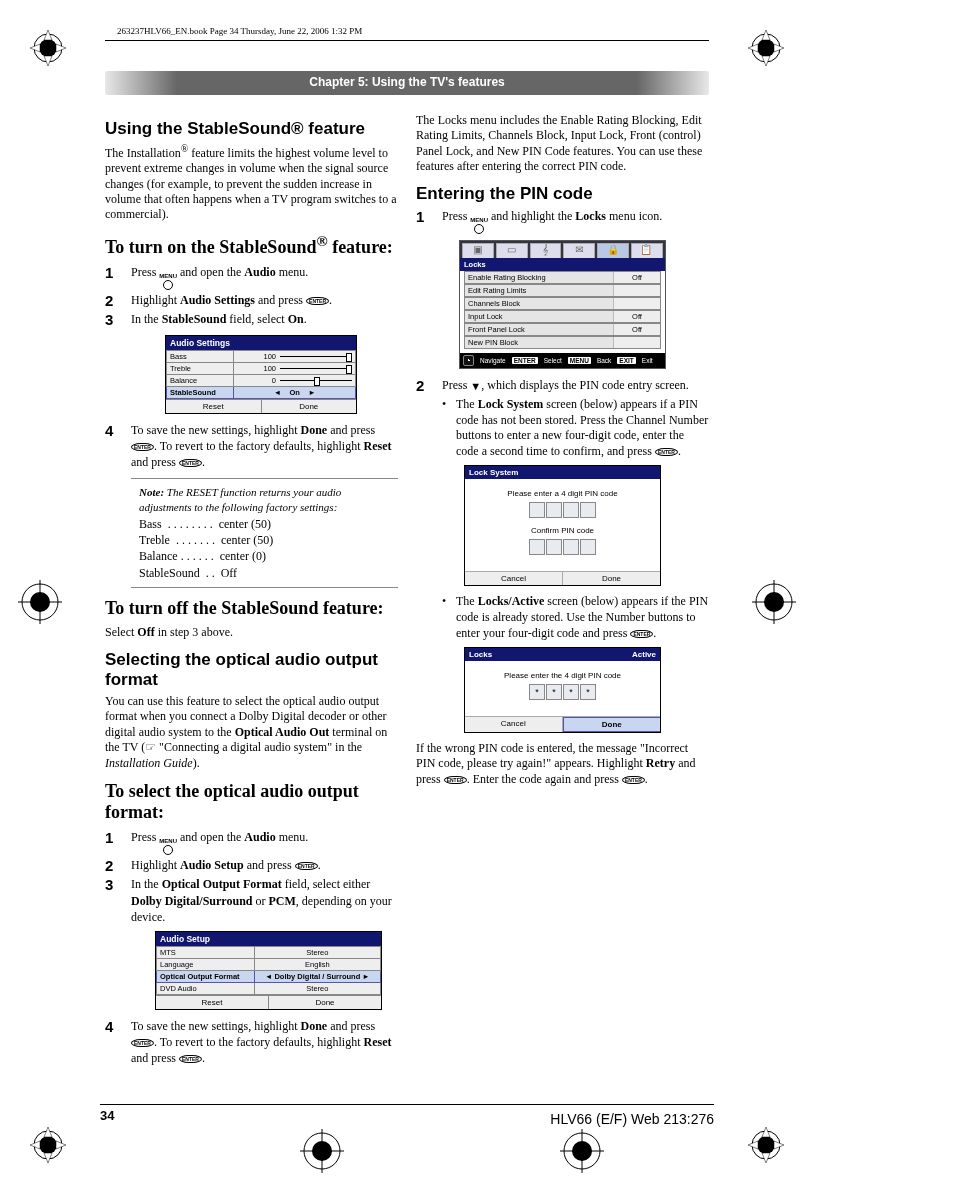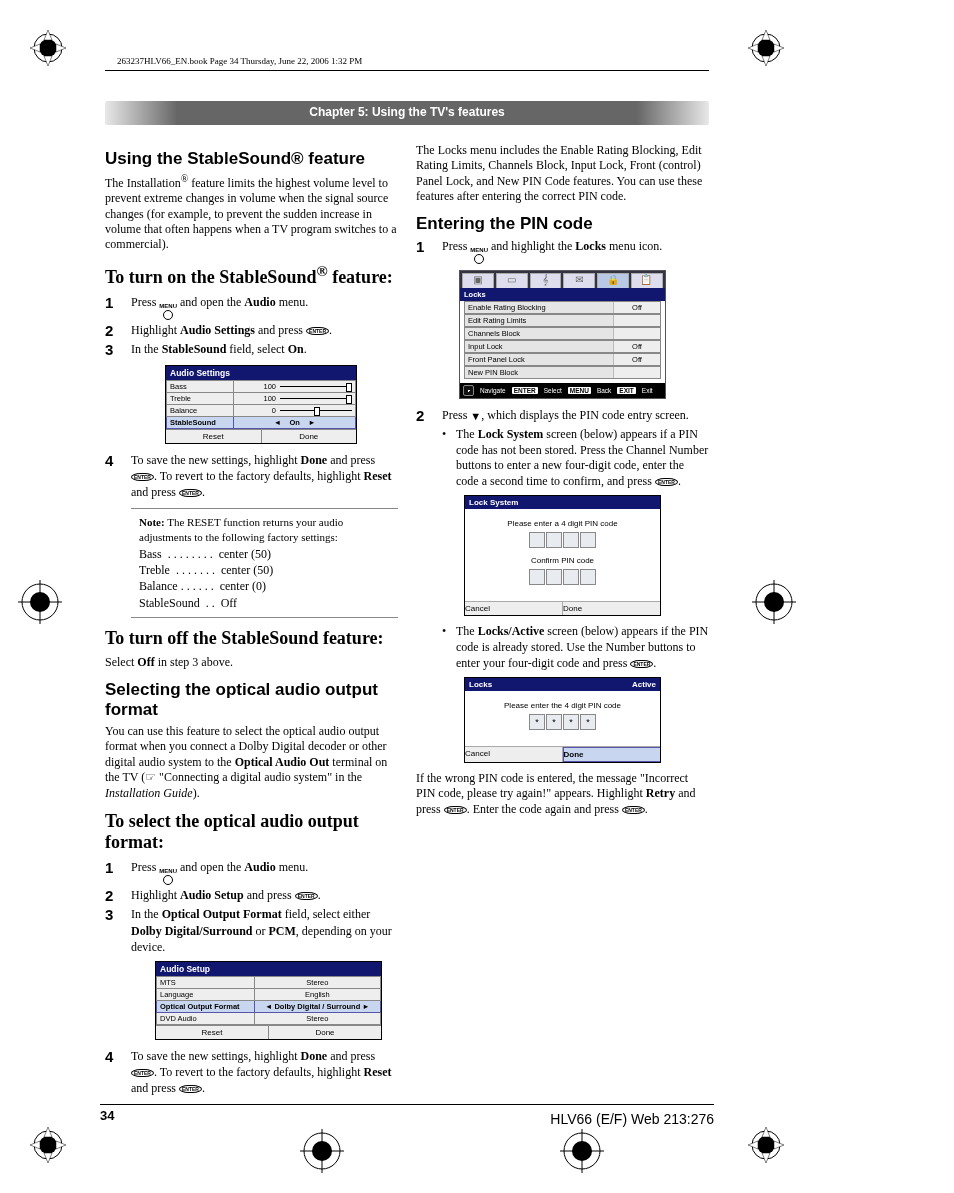--- a/index.html
+++ b/index.html
@@ -8,21 +8,21 @@
     background: #fff;
     font-family: "Times New Roman", Times, serif;
     font-size: 12px;
     color: #000;
   }
   .page {
     width: 814px;
     height: 1193px;
     position: relative;
     box-sizing: border-box;
-    padding: 46px 45px 30px 45px;
+    padding: 16px 45px 30px 45px;
   }
   .crop-mark {
     position: absolute;
     width: 36px;
     height: 36px;
   }
   .crop-mark svg { width: 100%; height: 100%; }
   .crop-tl { top: 30px; left: 30px; }
   .crop-tr { top: 30px; right: 30px; }
   .crop-bl { bottom: 30px; left: 30px; }
@@ -158,20 +158,21 @@
 
   .note-box {
     margin: 8px 0 4px 26px;
     padding: 6px 8px 6px 8px;
   }
   .note-box.bordered {
     border-top: 1px solid #888;
     border-bottom: 1px solid #888;
   }
   .note-box .note-lead {
+    font-style: italic;
     font-size: 11px;
     line-height: 1.3;
   }
   .note-box .note-list {
     font-size: 12px;
     line-height: 1.35;
     margin-top: 2px;
     white-space: pre;
     font-family: "Times New Roman", serif;
   }
@@ -350,21 +351,21 @@
     text-align: center;
     line-height: 14px;
     font-size: 9px;
   }
   .osd-lock .btn-row {
     display: flex;
     border-top: 1px solid #aaa;
   }
   .osd-lock .btn-row .btn {
     flex: 1;
-    text-align: left;
+    text-align: center;
     padding: 2px 0;
     font-size: 8px;
     background: #eee;
     border-right: 1px solid #aaa;
   }
   .osd-lock .btn-row .btn.sel {
     background: #c9d6ef;
     font-weight: bold;
     border: 1px solid #55a;
   }

